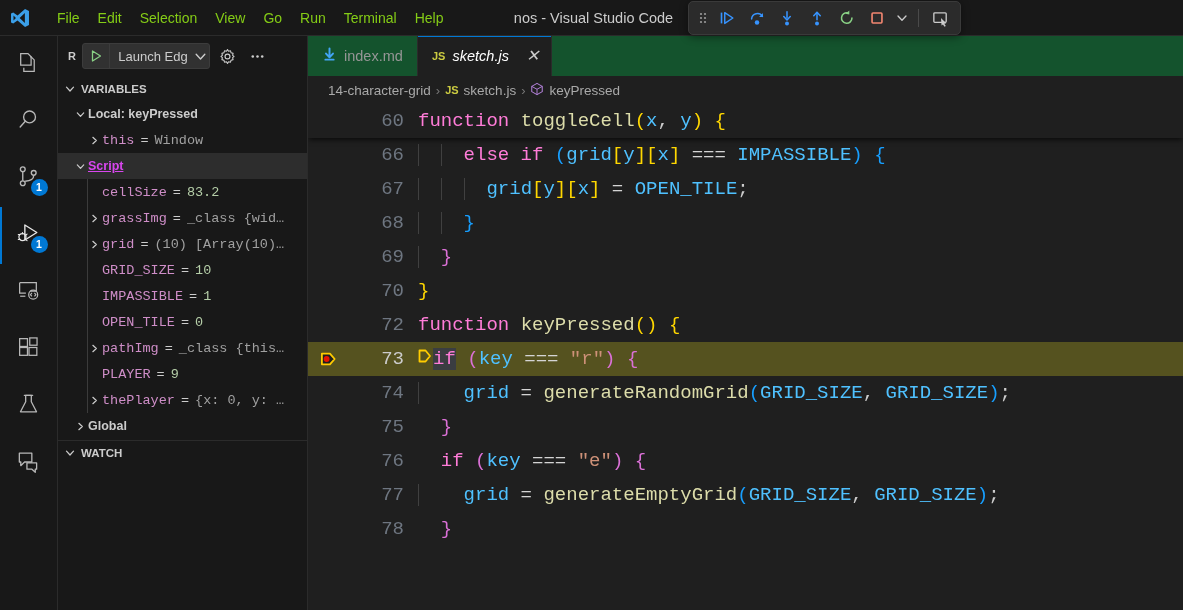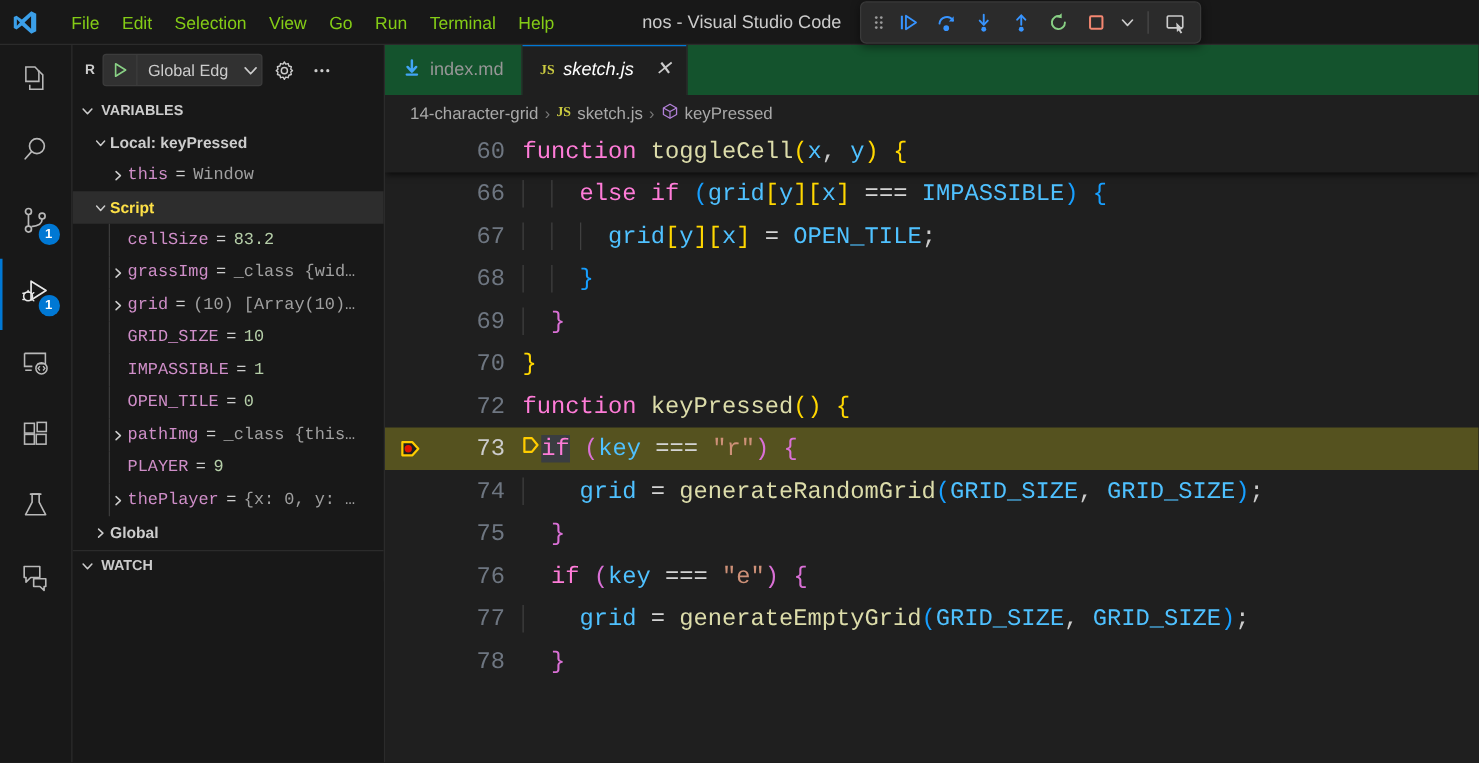--- a/index.html
+++ b/index.html
@@ -92,21 +92,22 @@
   }
   .section-header.first { border-top: none; }
   .var-list { flex: 1 1 auto; overflow: hidden; font-family: "Liberation Mono", monospace; }
 
   .var-row {
     height: 26px; display: flex; align-items: center; font-size: 13.5px; white-space: nowrap;
     cursor: pointer; position: relative;
   }
   .var-row.scope {
     background: #2d2d2d; font-family: "Liberation Sans", sans-serif; font-weight: bold; font-size: 12.5px;
-    color: #fde047;
+    color: #d946ef;
+    text-decoration: underline;
   }
   .var-row.scope-local {
     font-family: "Liberation Sans", sans-serif; font-weight: bold; font-size: 12.5px; color: #cccccc;
   }
   .twisty { width: 16px; flex: 0 0 16px; display: flex; align-items: center; justify-content: center; }
   .vname { color: #cf8ec8; }
   .veq { color: #cccccc; margin: 0 6px; }
   .vnum { color: #b5cea8; }
   .vobj { color: #a0a0a0; }
   .indent-guide {
@@ -121,21 +122,21 @@
     font-size: 14.5px; color: #969696; cursor: pointer; position: relative;
     border-right: 1px solid #2b2b2b;
   }
   .tab.active {
     background: #1f1f1f; color: #ffffff; font-style: italic;
   }
   .tab.active::before {
     content: ""; position: absolute; left: 0; right: 0; top: 0; height: 1px; background: #0078d4;
   }
   .tab-close { margin-left: 10px; font-size: 16px; color: #cccccc; line-height: 1; }
-  .js-badge { color: #cbcb41; font-size: 11px; font-weight: bold; font-family: Liberation Serif, serif; font-style: normal; }
+  .js-badge { color: #cbcb41; font-size: 11px; font-weight: bold; font-family: Liberation Sans, sans-serif; font-style: normal; }
 
   .breadcrumb {
     height: 28px; flex: 0 0 28px; display: flex; align-items: center; gap: 5px;
     padding-left: 20px; font-size: 13.5px; color: #a9a9a9; background: #1f1f1f;
   }
   .bc-sep { color: #777; font-size: 13px; }
   .bc-item { display: flex; align-items: center; gap: 5px; cursor: pointer; }
 
   .code-area { position: relative; flex: 1 1 auto; overflow: hidden; background: #1f1f1f; }
   .sticky {
@@ -371,21 +372,21 @@
       <div class="sb-header">
         <div class="sb-title">R</div>
 
         <div class="launch-select">
           <div class="launch-play">
             <svg width="14" height="14" viewBox="0 0 14 14">
               <path d="M3.5 2 L11.5 7 L3.5 12 Z" fill="none" stroke="#89d185" stroke-width="1.3" stroke-linejoin="round"></path>
             </svg>
           </div>
           <div class="launch-divider"></div>
-          <div class="launch-label">Global Edg</div>
+          <div class="launch-label">Launch Edg</div>
           <div class="launch-chev">
             <svg width="13" height="13" viewBox="0 0 12 12">
               <path d="M2 4 L6 8.3 L10 4" fill="none" stroke="#cccccc" stroke-width="1.25" stroke-linecap="round" stroke-linejoin="round"></path>
             </svg>
           </div>
         </div>
 
         <div class="sb-act">
           <svg width="17" height="17" viewBox="0 0 18 18">
             <circle cx="9" cy="9" r="2.6" fill="none" stroke="#cccccc" stroke-width="1.25"></circle>

